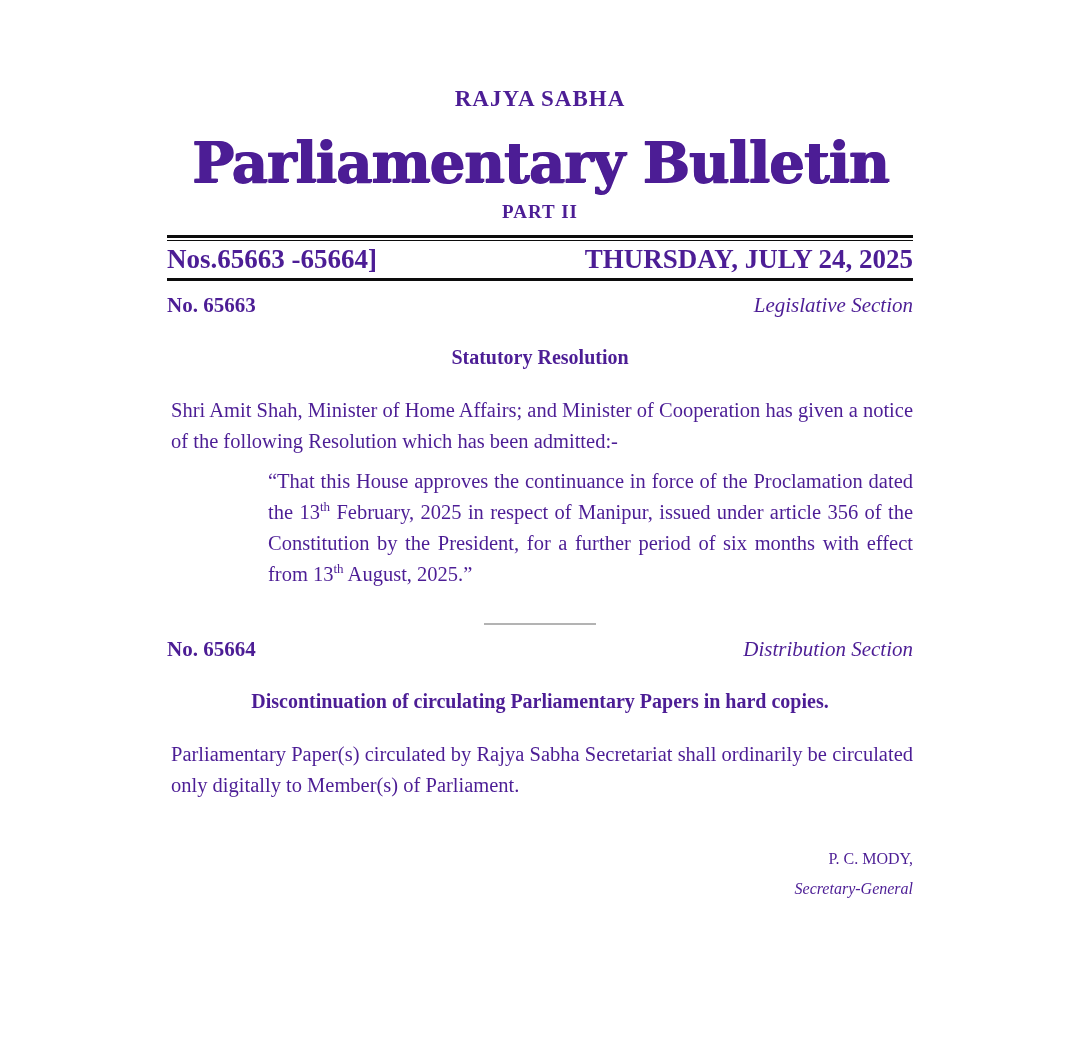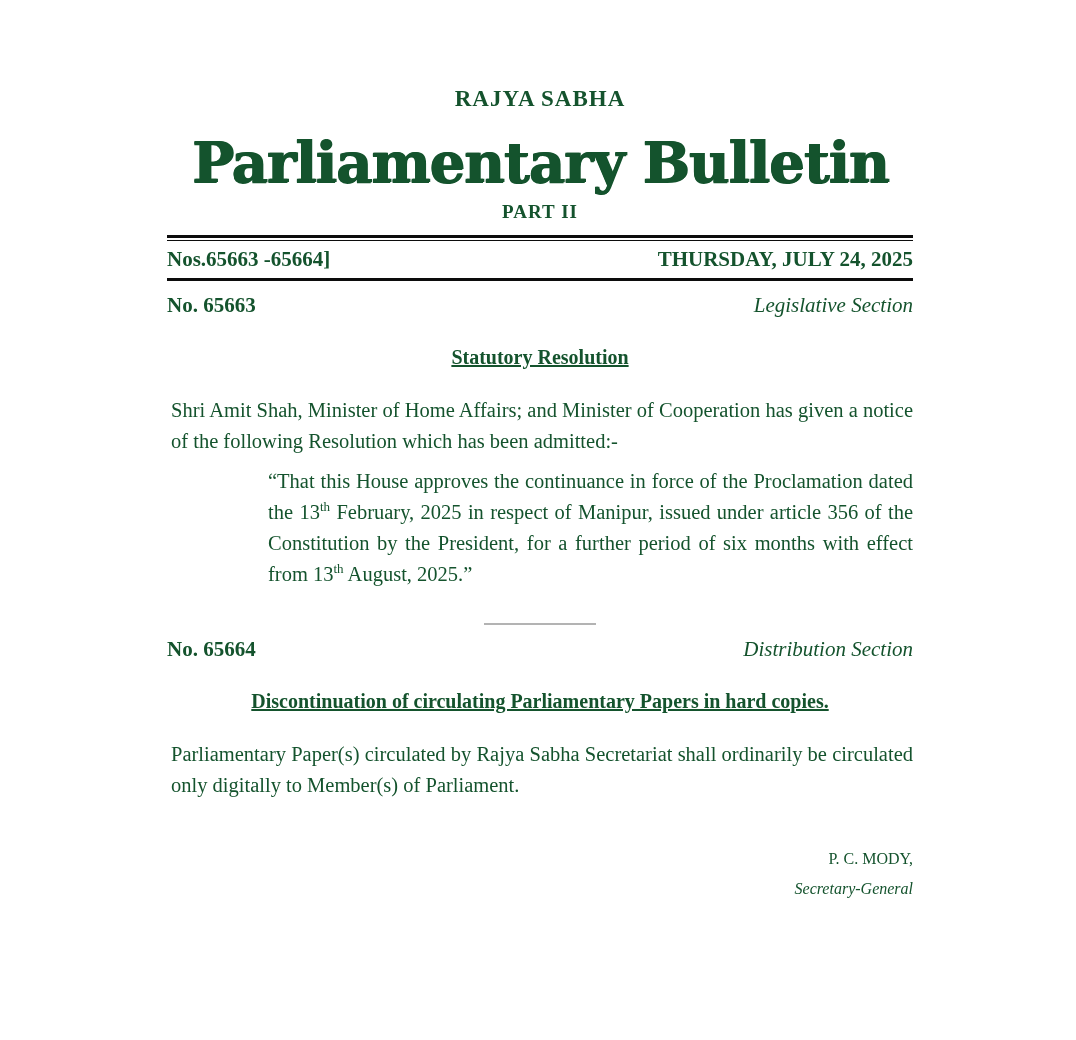--- a/index.html
+++ b/index.html
@@ -2,21 +2,21 @@
 <html><head>
 <meta charset="utf-8">
 <style>
   html, body { margin: 0; padding: 0; background: #ffffff; }
   .page {
     position: relative;
     width: 1076px;
     height: 1040px;
     background: #ffffff;
     font-family: "Liberation Serif", serif;
-    color: #14532d;
+    color: #4c1d95;
     overflow: hidden;
   }
   .content {
     padding: 0 163px 0 167px; 
   }
 
   
   .org-title {
     margin-top: 86px;
     text-align: center;
@@ -49,21 +49,21 @@
     margin-top: 11px;
     height: 2px;
     border-top: 3px solid #0c0c0c;
     border-bottom: 1px solid #0c0c0c;
   }
   .issue-row {
     display: flex;
     justify-content: space-between;
     align-items: baseline;
     font-weight: bold;
-    font-size: 21px;
+    font-size: 27px;
     line-height: 26px;
     padding: 5px 0 6px 0;
   }
   .rule-single {
     border-top: 3px solid #0c0c0c;
     height: 0;
   }
 
   
   .section-head {
@@ -76,21 +76,20 @@
   }
   .section-number { font-weight: bold; }
   .section-name { font-style: italic; }
 
   .article-heading {
     text-align: center;
     font-weight: bold;
     font-size: 20px;
     line-height: 24px;
     margin-top: 27px;
-    text-decoration: underline;
   }
   .body-para {
     margin: 26px 0 0 4px;
     font-size: 20.5px;
     line-height: 31px;
     text-align: justify;
   }
   .quote-para {
     margin: 9px 0 0 101px;
     font-size: 20.5px;

